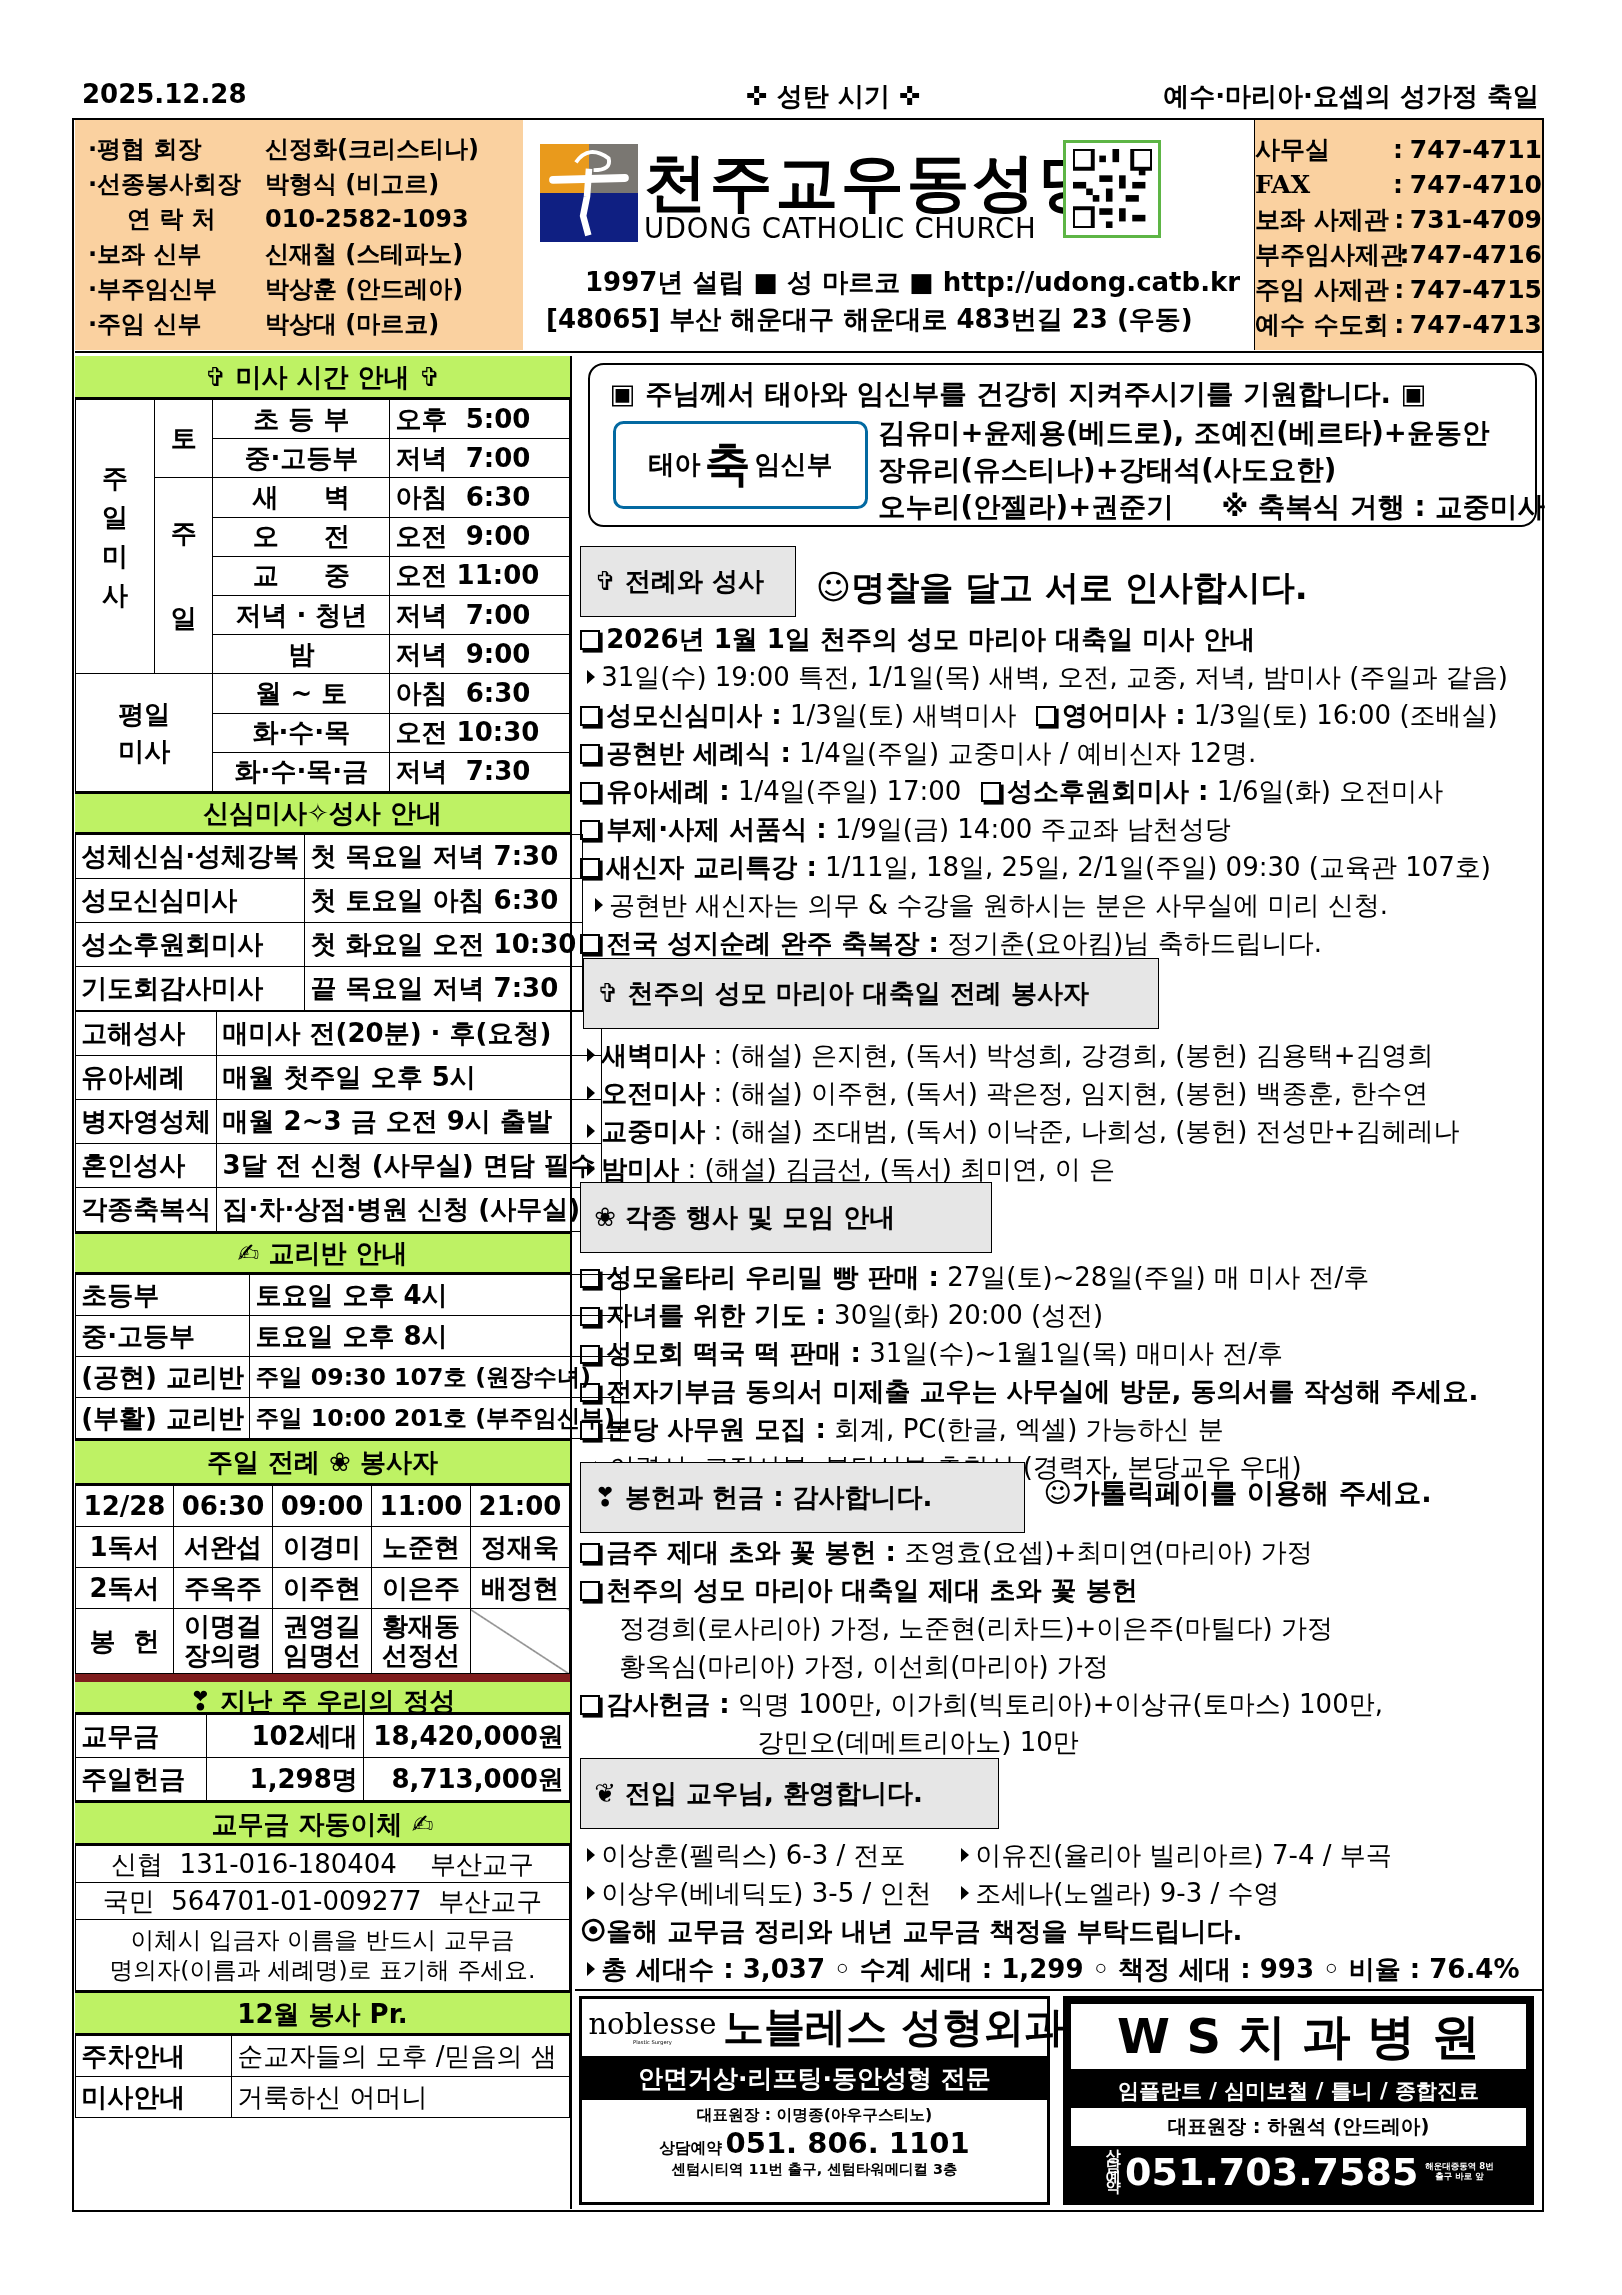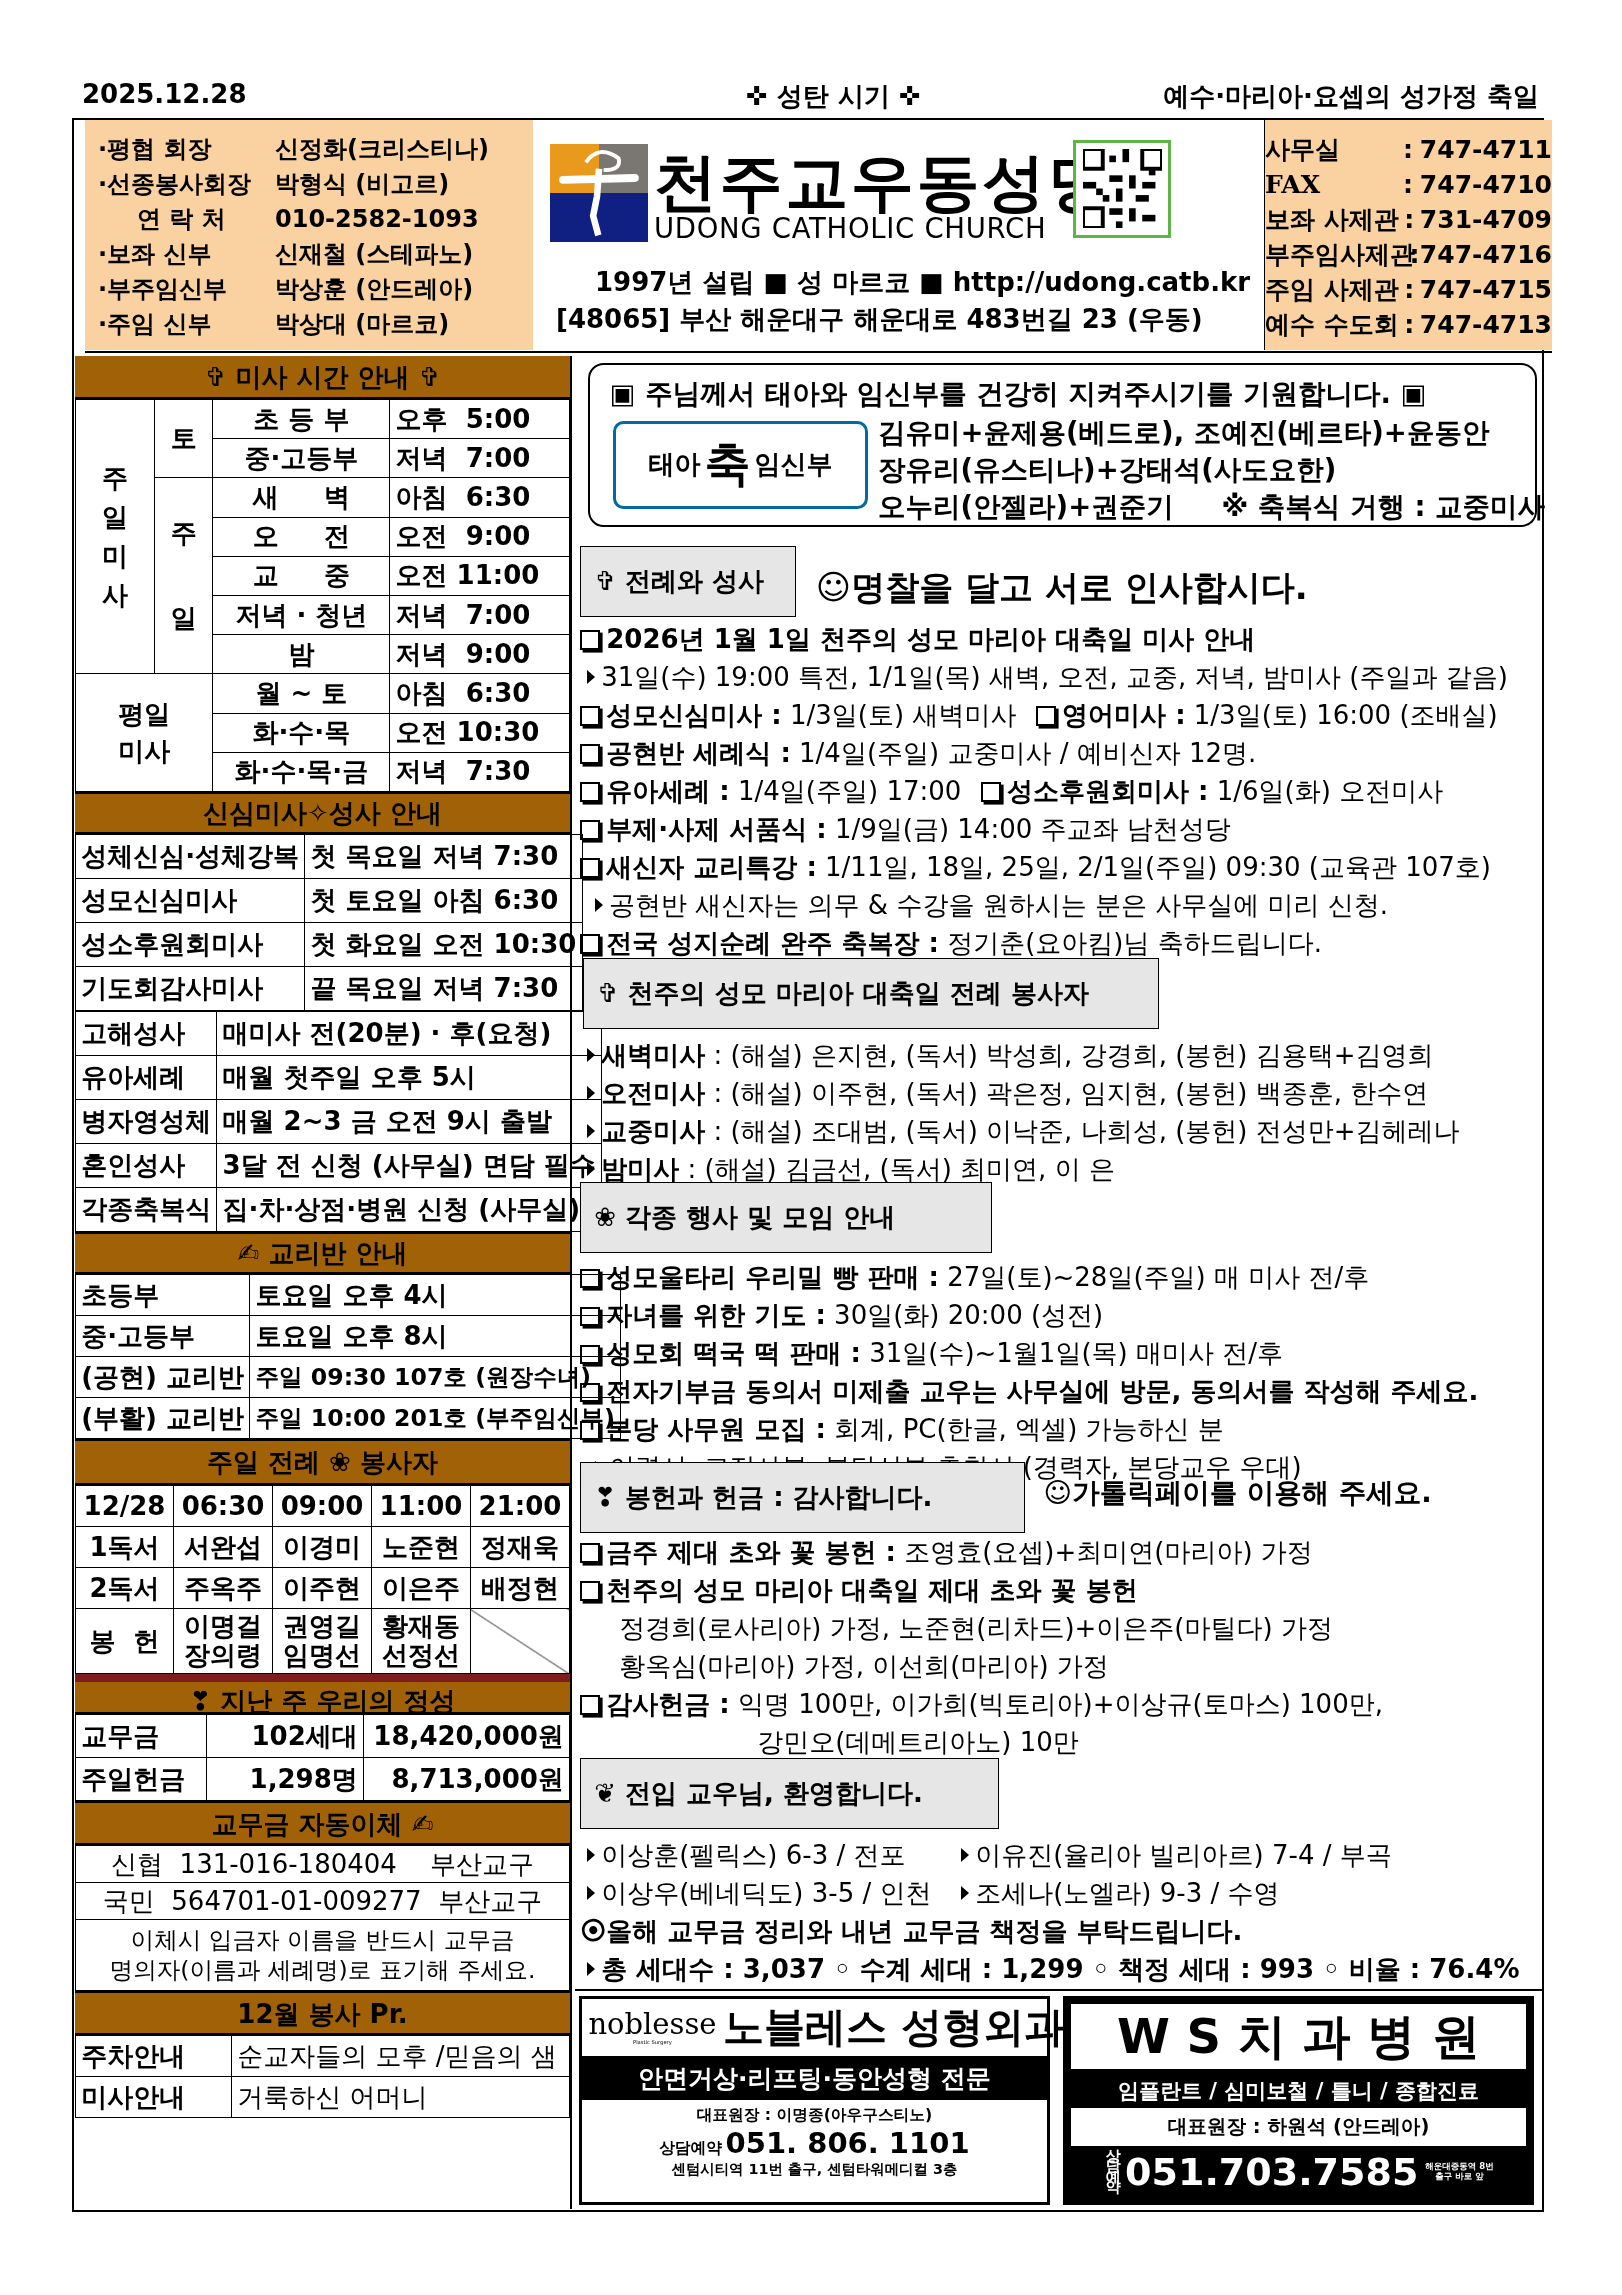--- a/index.html
+++ b/index.html
@@ -2,38 +2,38 @@
 <html style="font-size:10.5px"><head>
 <meta charset="utf-8">
 <style>
   * { box-sizing: border-box; margin: 0; padding: 0; }
   body { width: 1623px; height: 2295px; background: #fff; font-family: "DejaVu Sans", "Liberation Sans", sans-serif; color: #000; position: relative; overflow: hidden; }
   .abs { position: absolute; }
   
   .topline { top: 79px; font-size: 26px; font-weight: bold; }
   
   .frame { left: 72px; top: 118px; width: 1472px; height: 2094px; border: 2.6px solid #000; }
-  .header { left: 75px; top: 120px; width: 1467px; height: 233px; border-bottom: 2.6px solid #000; margin-left: 10px; }
+  .header { left: 75px; top: 120px; width: 1467px; height: 233px; border-bottom: 2.6px solid #000; }
   .peach { background: #fad1a0; }
   .staff { left: 0; top: 0; width: 448px; height: 230px; padding: 11.8px 0 0 13px; font-size: 24px; line-height: 35px; font-weight: bold; }
   .staff .row { display: flex; white-space: nowrap; }
   .staff .role { width: 177px; }
   .contacts { right: 0; top: 0; width: 288px; height: 230px; padding: 11.8px 0 0 0; font-size: 25px; line-height: 35px; font-weight: bold; border-left: 1.3px solid #000; }
   .contacts .row { display: flex; justify-content: center; white-space: nowrap; }
   .contacts .lbl { width: 144px; text-align: justify; text-align-last: justify; }
   .contacts .sep { width: 26px; text-align: center; }
   .logo { left: 465px; top: 23.6px; width: 98px; height: 98px; }
   .church-ko { left: 569px; top: 19.6px; font-size: 63px; font-weight: bold; letter-spacing: 2.6px; }
   .church-en { left: 569px; top: 92px; font-size: 27.5px; letter-spacing: 0.7px; }
   .qr { left: 988px; top: 19.6px; width: 98px; height: 98px; border: 3.3px solid #5db545; background: #fff; padding: 6.5px; }
   .founded { left: 510px; top: 145px; font-size: 26px; font-weight: bold; white-space: nowrap; }
   .address { left: 471px; top: 182px; font-size: 26px; font-weight: bold; white-space: nowrap; }
   
   .leftcol { left: 75px; top: 356px; width: 497px; height: 1853px; border-right: 2.6px solid #000; }
-  .sec-title { background: #a16207; border-bottom: 2px solid #000; text-align: center; font-size: 26px; font-weight: bold; }
+  .sec-title { background: #bef264; border-bottom: 2px solid #000; text-align: center; font-size: 26px; font-weight: bold; }
   table { border-collapse: collapse; width: 100%; }
   td { border: 1.3px solid #000; font-size: 26px; font-weight: bold; padding: 0 5.2px; white-space: nowrap; }
   td.c { text-align: center; }
   td.r { text-align: right; }
   .just { text-align: justify; text-align-last: justify; }
   
   .rightcol { left: 575px; top: 356px; width: 967px; }
   .blessing { left: 13px; top: 6.5px; width: 949px; height: 164px; border: 2px solid #000; border-radius: 15.7px; }
   .bless-title { left: 19.6px; top: 11.8px; font-size: 27.5px; font-weight: bold; white-space: nowrap; }
   .bless-badge { left: 23px; top: 56px; width: 255px; height: 88px; border: 3px solid #0369a1; border-radius: 10.5px; display: flex; align-items: center; justify-content: center; font-size: 26px; font-weight: bold; }

